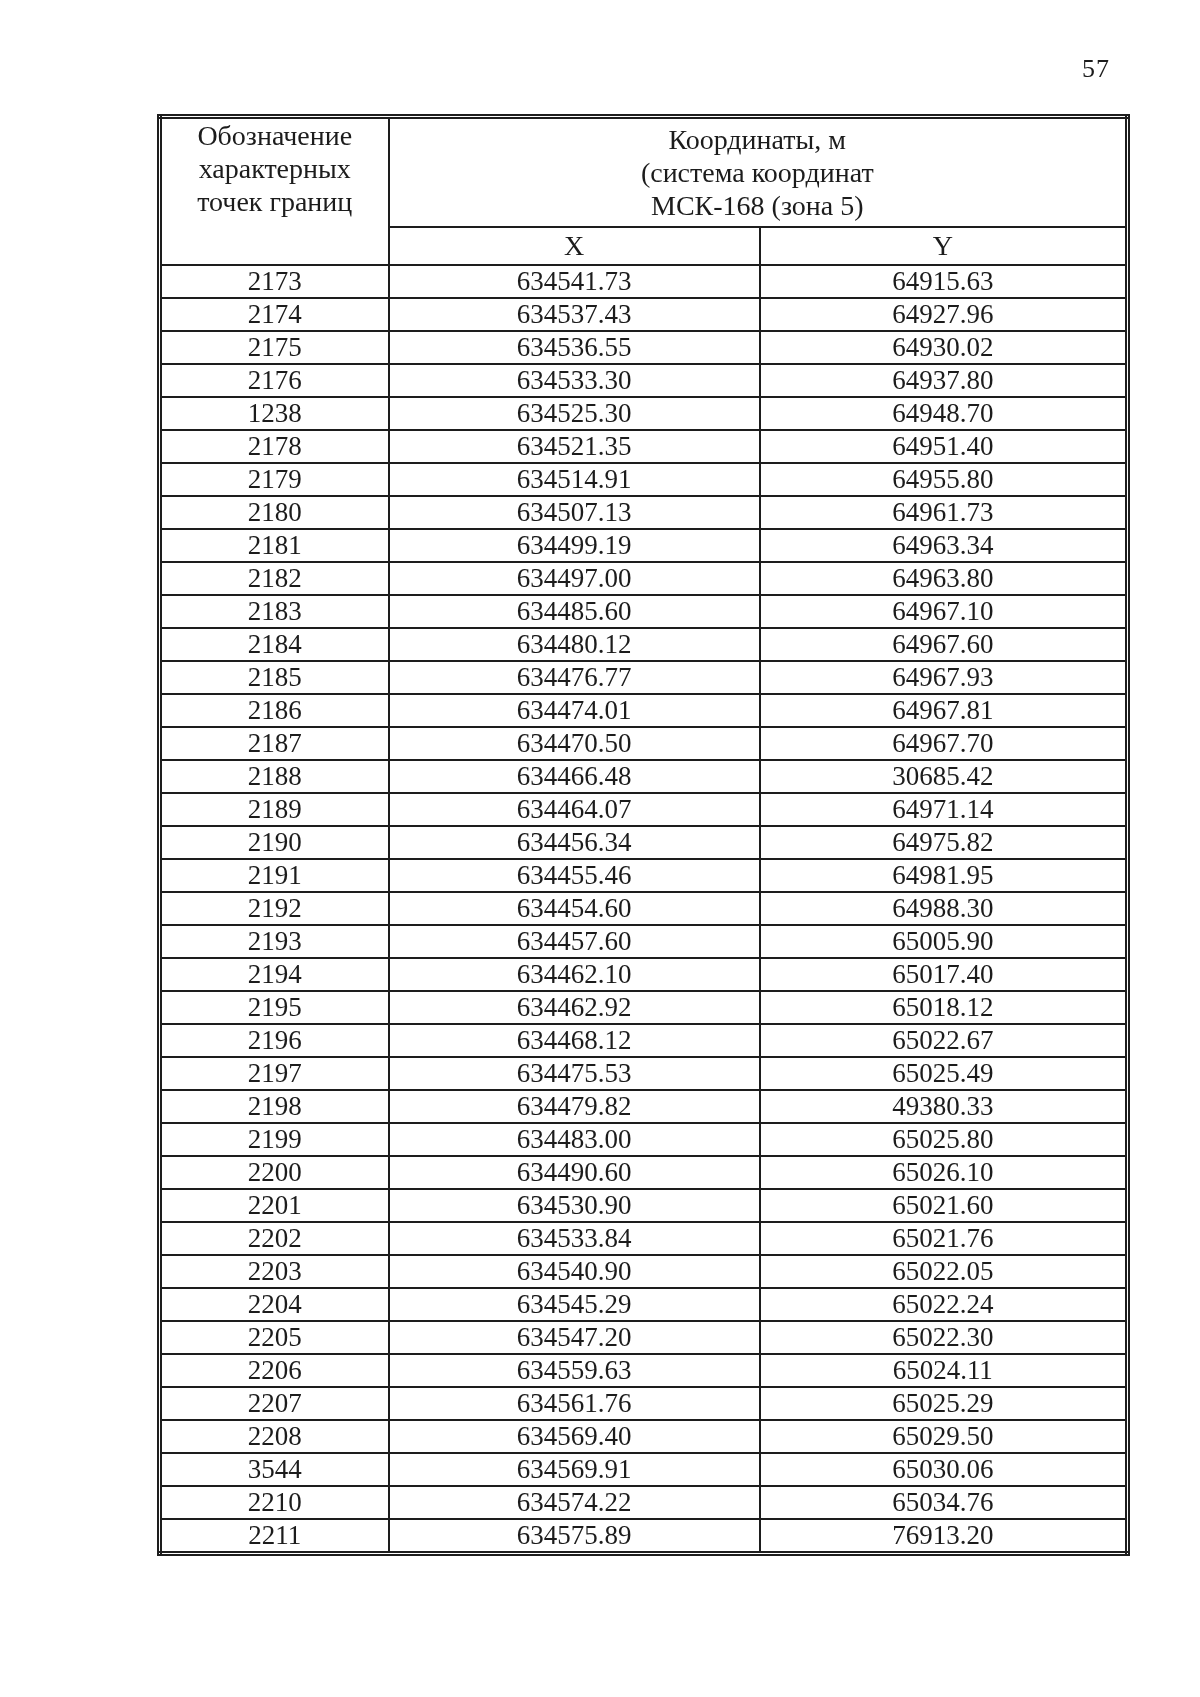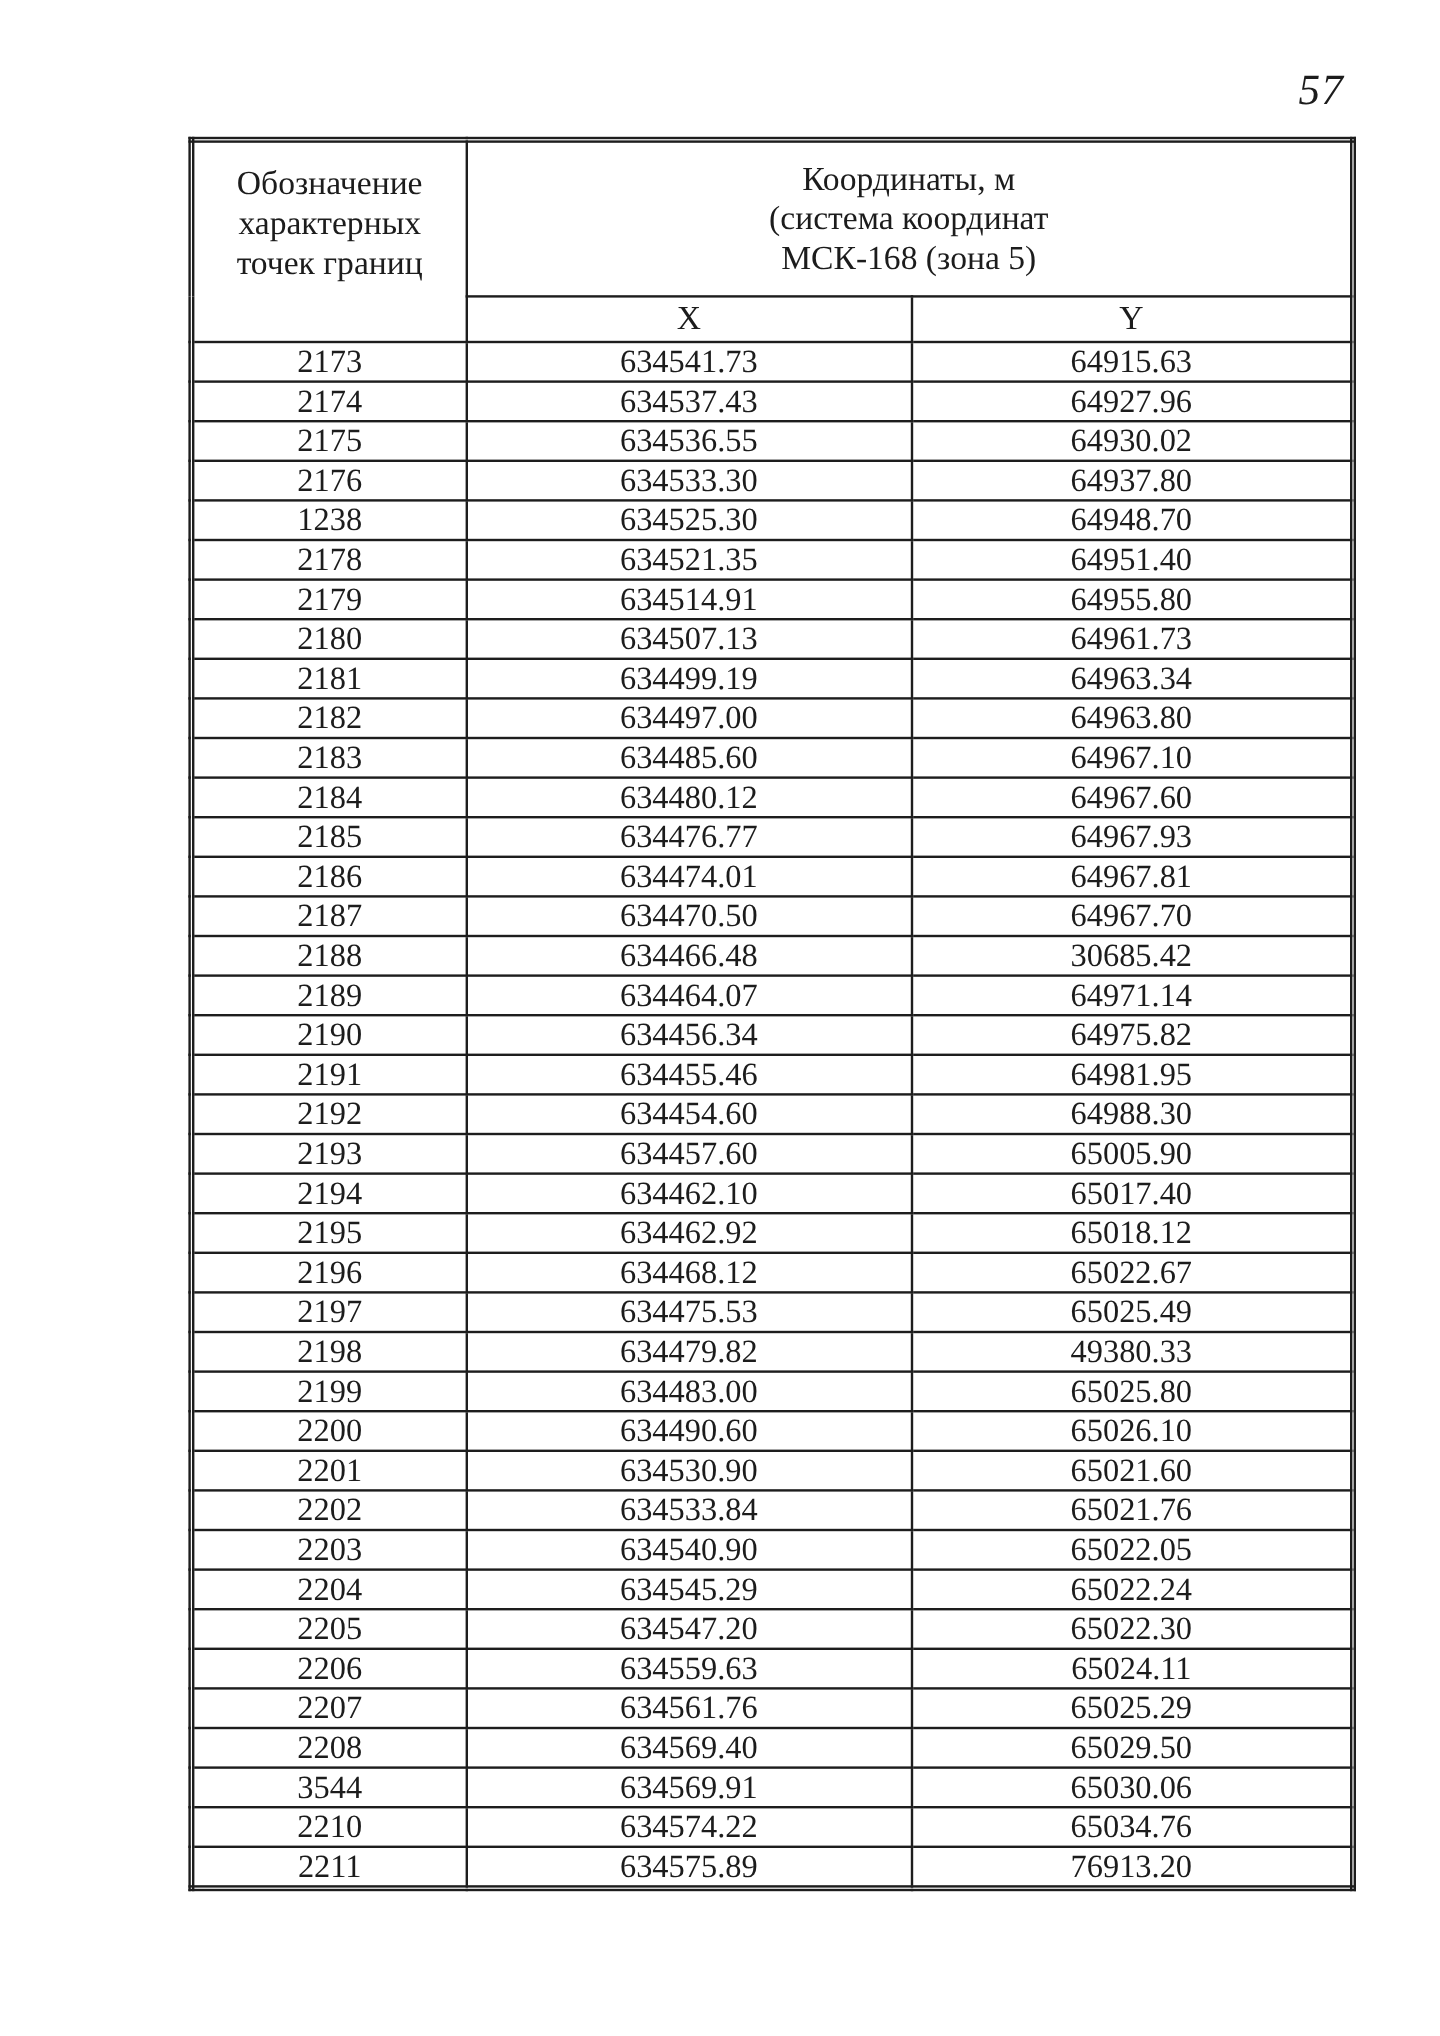--- a/index.html
+++ b/index.html
@@ -9,23 +9,22 @@
     height: 1697px;
     position: relative;
     overflow: hidden;
     font-family: "Liberation Serif", "DejaVu Serif", serif;
     color: var(--text-color, #1c1c1c);
   }
   .page-number {
     position: absolute;
     top: 54px;
     left: 1082px;
-    font-size: 36px;
+    font-size: 26px;
     letter-spacing: 1px;
-    font-style: italic;
   }
   table.coords {
     position: absolute;
     left: 157px;
     top: 114px;
     width: 968px;
     table-layout: fixed;
     border-collapse: collapse;
     border: 5px double var(--border-color, #1d1d1d);
   }
@@ -37,27 +36,27 @@
     font-weight: normal;
     text-align: center;
     vertical-align: middle;
     padding: 0;
     font-size: 27px;
     white-space: nowrap;
     overflow: hidden;
   }
   .coords th.hdr-left {
     vertical-align: top;
-    padding-top: 18px;
+    padding-top: 0;
     font-size: 28px;
     line-height: 33px;
     font-family: Liberation Serif, serif;
   }
   .coords th.hdr-coords {
-    height: 130px;
+    height: 110px;
     font-size: 28px;
     line-height: 33px;
   }
   .coords th.hdr-xy {
     height: 38px;
     font-size: 28px;
     line-height: 34px;
   }
   .coords tbody td {
     height: 31.5px;

